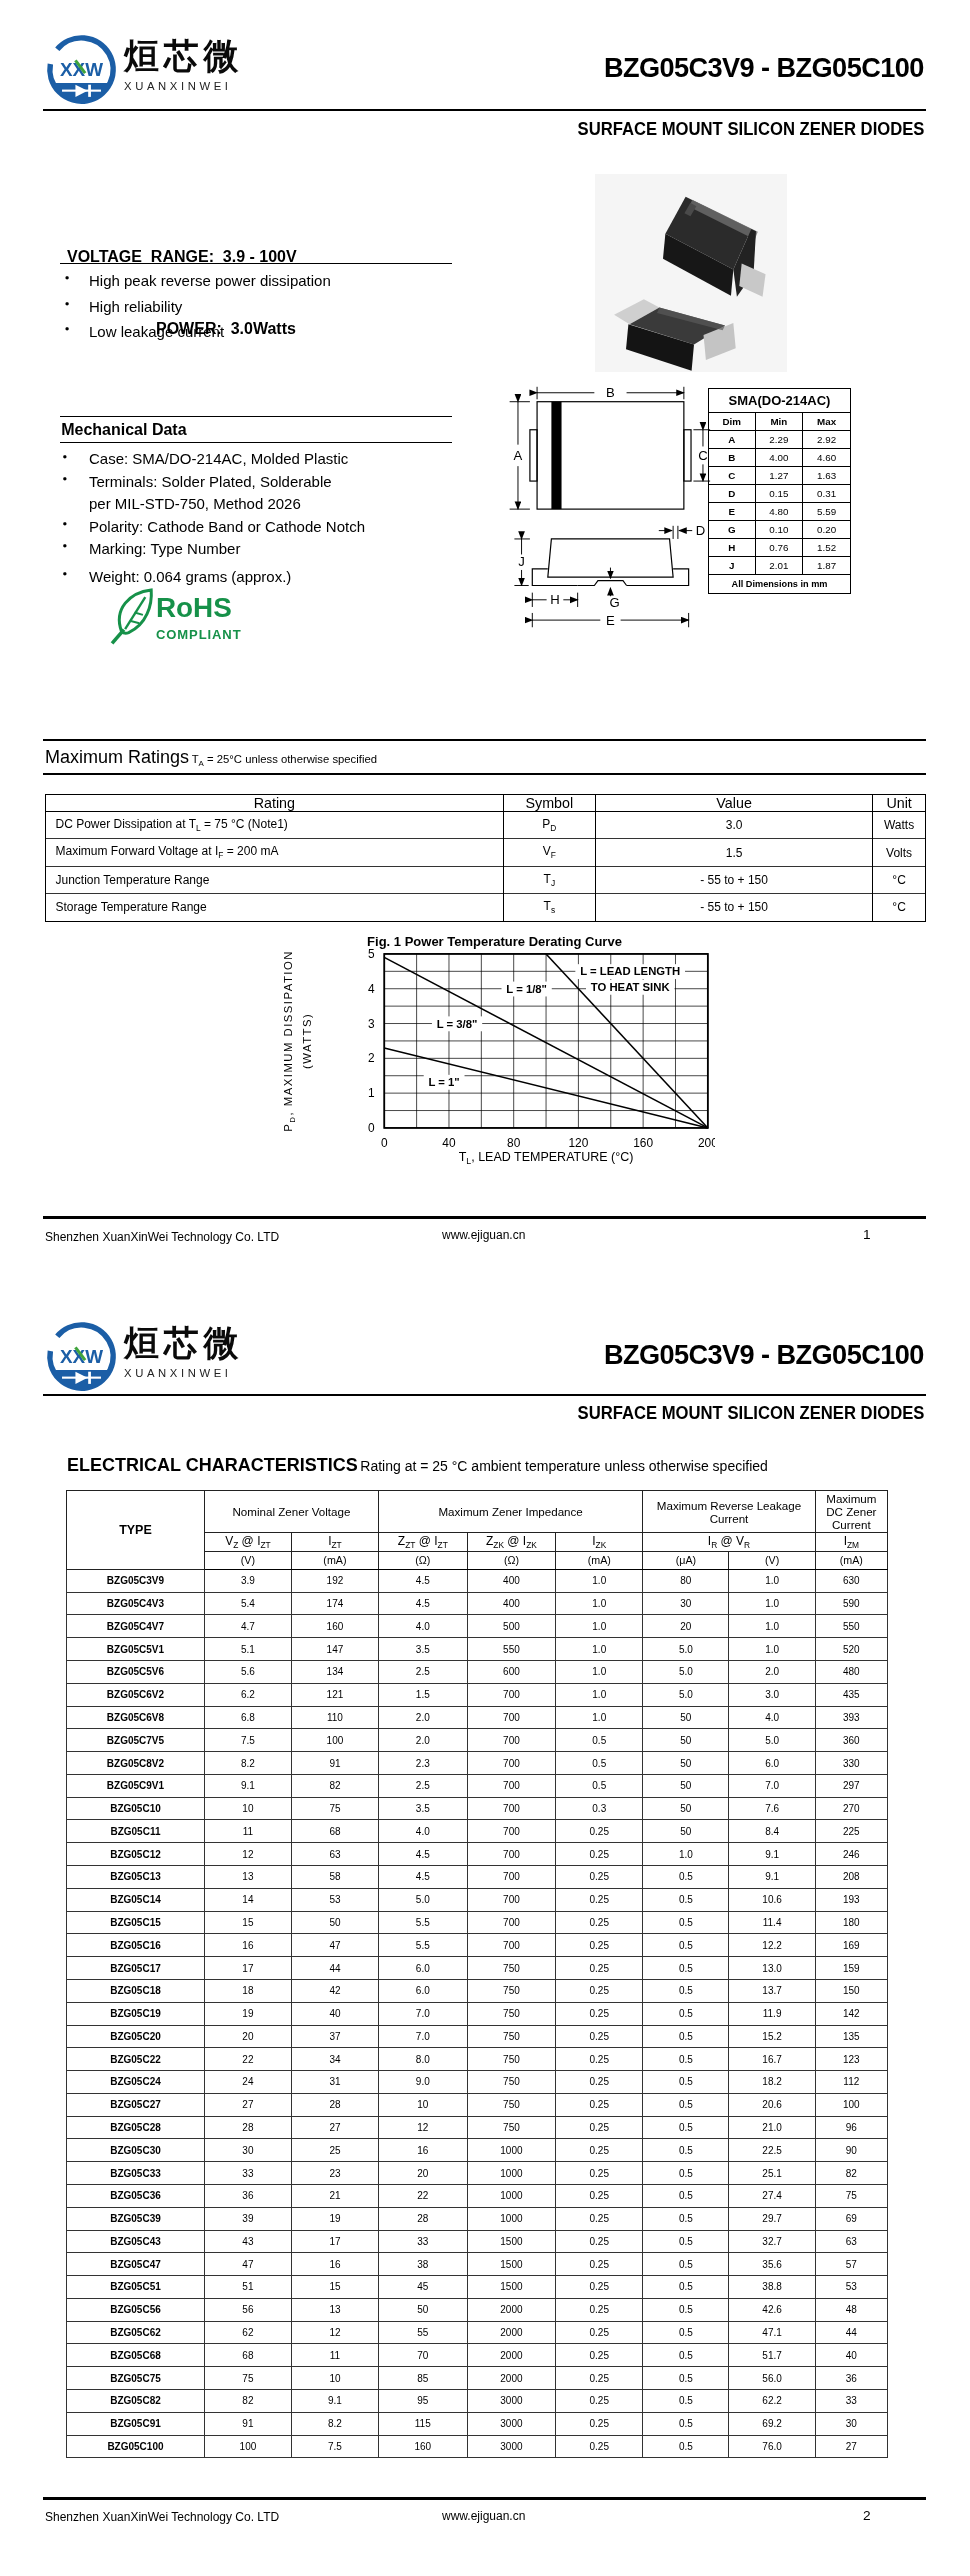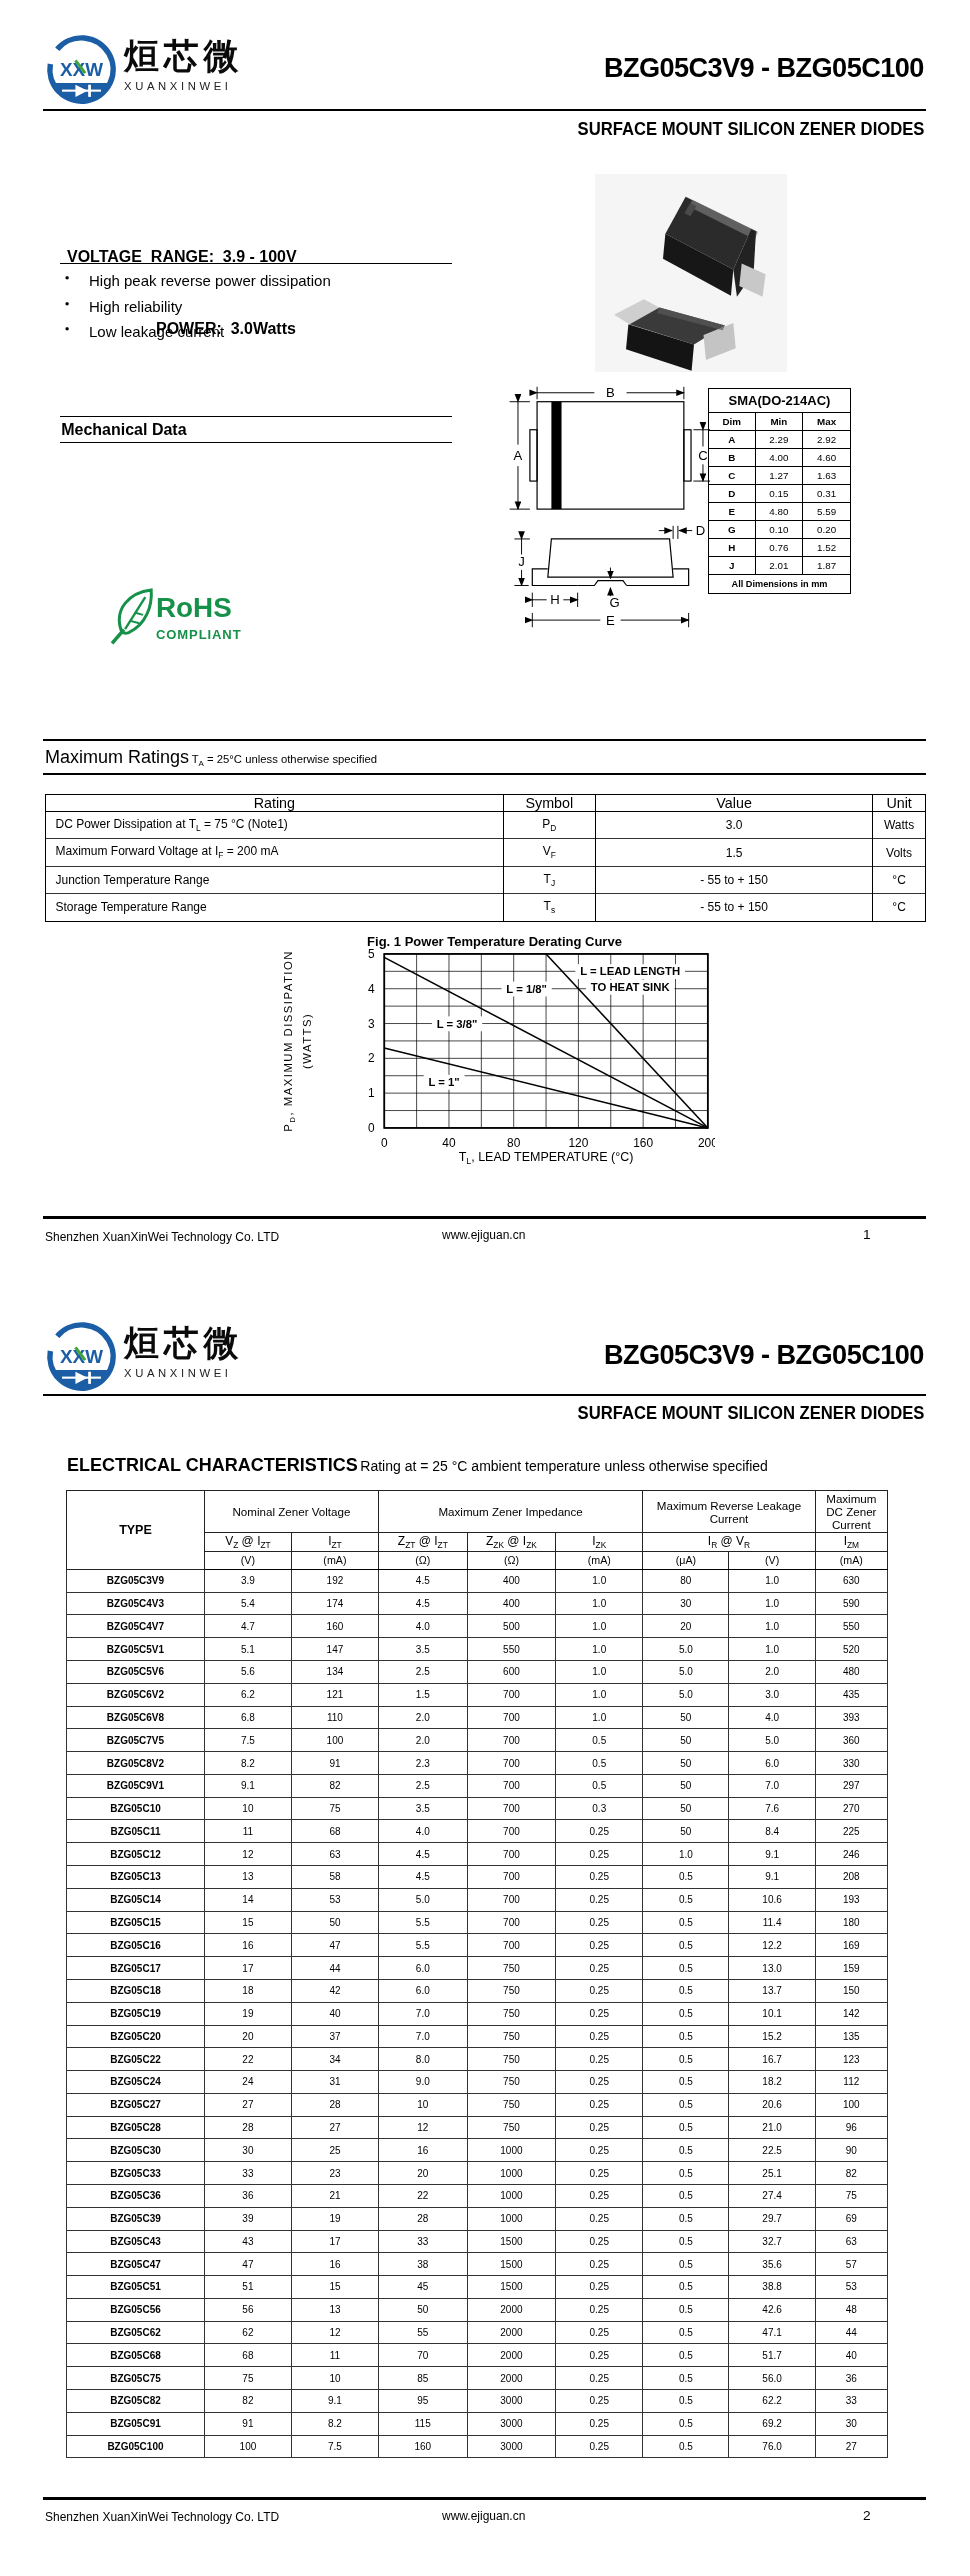--- a/index.html
+++ b/index.html
@@ -94,20 +94,28 @@
 <div class="abs sec feat" style="left:60px; top:263px; width:392px;">
   <ul style="margin-top:6px;">
     <li class="bullet">High peak reverse power dissipation</li>
     <li class="bullet">High reliability</li>
     <li class="bullet">Low leakage current</li>
   </ul>
 </div>
 
 <div class="abs sec mech" style="left:60px; top:416px; width:392px;">
   <h3>Mechanical Data</h3>
+  <ul style="margin-top:7.2px;">
+    <li class="bullet">Case: SMA/DO-214AC, Molded Plastic</li>
+    <li class="bullet">Terminals: Solder Plated, Solderable</li>
+    <li class="cont">per MIL-STD-750, Method 2026</li>
+    <li class="bullet">Polarity: Cathode Band or Cathode Notch</li>
+    <li class="bullet">Marking: Type Number</li>
+    <li class="bullet gap">Weight: 0.064 grams (approx.)</li>
+  </ul>
 </div>
 
 <div class="abs" style="left:101px; top:584px;">
   <svg width="155" height="70" viewBox="0 0 260 118">
     <path d="M34,80 C20,42 48,14 84,10 C86,36 76,68 46,82 C41,84 37,83 34,80 Z" fill="#fff" stroke="#169149" stroke-width="5"></path>
     <line x1="40" y1="76" x2="74" y2="22" stroke="#169149" stroke-width="4"></line>
     <line x1="48" y1="62" x2="64" y2="66" stroke="#169149" stroke-width="3.4"></line>
     <line x1="56" y1="48" x2="70" y2="52" stroke="#169149" stroke-width="3.4"></line>
     <line x1="18" y1="100" x2="38" y2="77" stroke="#169149" stroke-width="6"></line>
     <text x="92" y="56" font-size="47" font-weight="bold" fill="#169149" style="font-family:'Liberation Sans',sans-serif;">RoHS</text>
@@ -647,21 +655,21 @@
         <td>150</td>
       </tr>
       <tr>
         <td>BZG05C19</td>
         <td>19</td>
         <td>40</td>
         <td>7.0</td>
         <td>750</td>
         <td>0.25</td>
         <td>0.5</td>
-        <td>10.1</td>
+        <td>11.9</td>
         <td>142</td>
       </tr>
       <tr>
         <td>BZG05C20</td>
         <td>20</td>
         <td>37</td>
         <td>7.0</td>
         <td>750</td>
         <td>0.25</td>
         <td>0.5</td>

